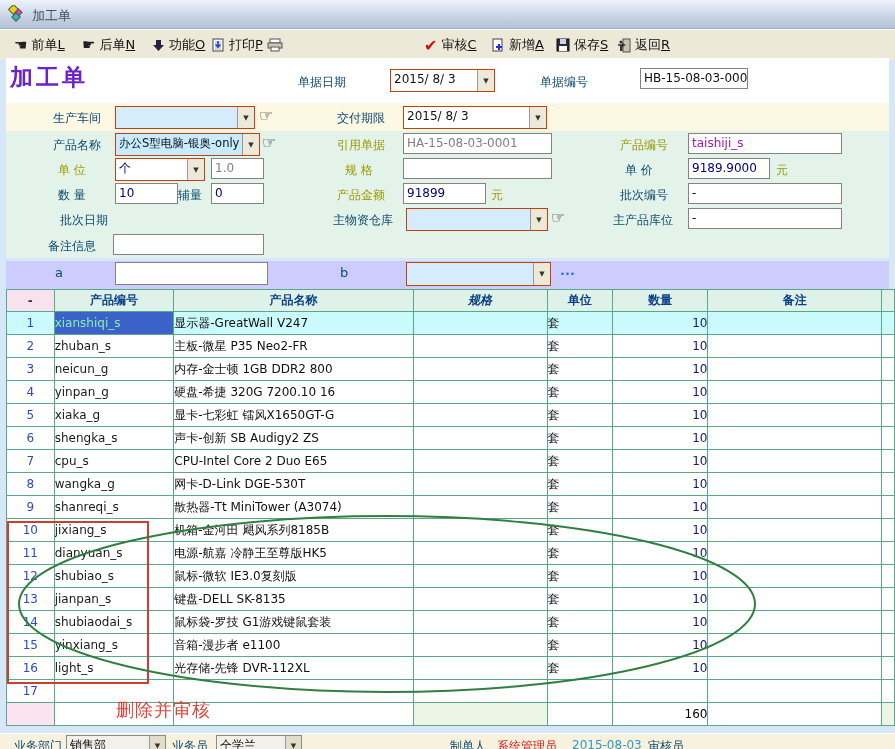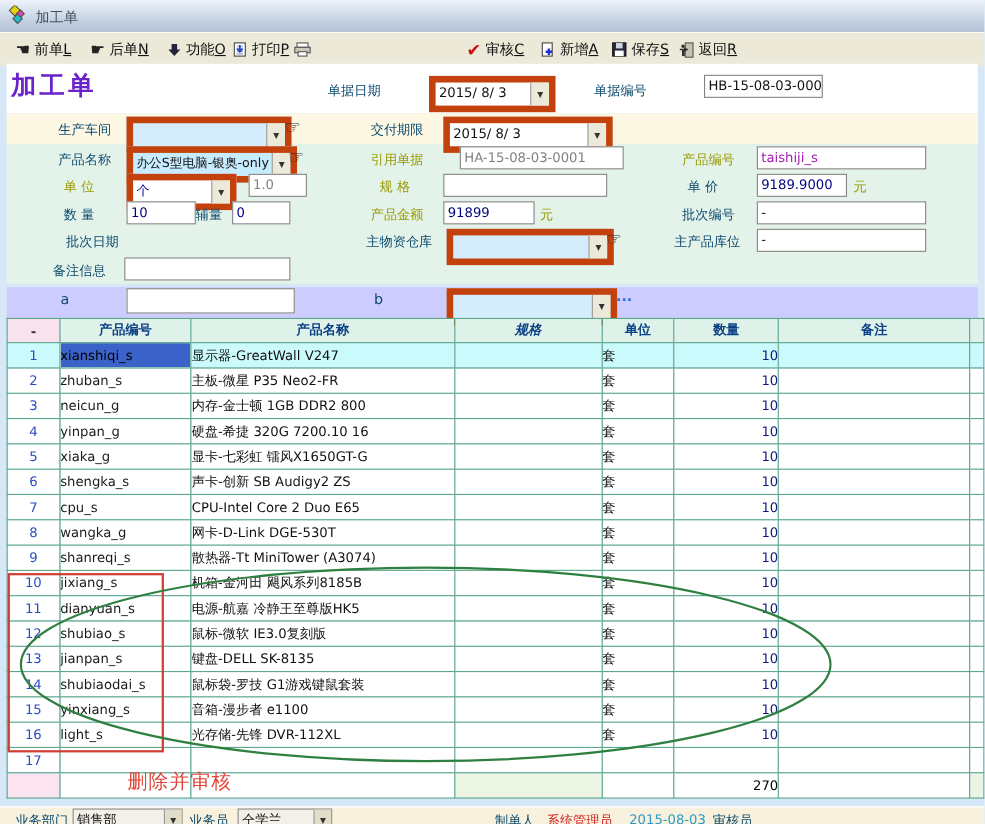--- a/index.html
+++ b/index.html
@@ -24,23 +24,23 @@
   .band-cream{position:absolute;left:6px;top:103px;width:883px;height:28px;background:#fcf8e4;}
   .band-mint{position:absolute;left:6px;top:131px;width:883px;height:127px;background:#e3f3ea;}
   .band-lav{position:absolute;left:6px;top:261px;width:883px;height:28px;background:#ccccfe;}
   .form-title{position:absolute;left:10px;top:62px;font-size:23px;font-weight:bold;
     color:#6a23cc;letter-spacing:3px;}
   .lbl{position:absolute;font-size:12px;color:#0c4a6e;white-space:nowrap;}
   .olive{color:#9a9a00;}
   .field{position:absolute;height:19px;background:#fff;border:1px solid #838383;
     line-height:19px;padding:0 3px;white-space:nowrap;overflow:hidden;}
   .navy{color:#000080;}
-  .grayval{color:#808080;margin-left:15px;}
+  .grayval{color:#808080;}
   .darkgray{color:#a21caf;}
-  .combo{position:absolute;height:21px;background:#fff;border:6px solid #c2410c;
+  .combo{position:absolute;height:21px;background:#fff;border:1px solid #c2410c;
     display:flex;align-items:stretch;overflow:hidden;}
   .combo .cval{flex:1;line-height:19px;padding:0 3px;white-space:nowrap;overflow:hidden;}
   .combo .dbtn{width:16px;background:#ece9d8;border-left:1px solid #9a9a9a;
     color:#333;font-size:7px;display:flex;align-items:center;justify-content:center;}
   .combo.blue{background:#d4ecfc;}
   .combo.cyanhl{background:#c8ecff;}
   .hand{position:absolute;font-size:16px;line-height:16px;color:#222;cursor:pointer;}
   .more-dots{position:absolute;color:#2a6fd6;font-weight:bold;font-size:13px;}
   
   table.grid{position:absolute;left:6px;top:289px;border-collapse:collapse;table-layout:fixed;
@@ -53,21 +53,21 @@
   .grid thead th.c-fill{background:#def2e9;}
   .c-num{width:47px;text-align:center;color:#2b4cc0;background:#e6f2f9;}
   .c-code{width:119px;padding-left:42px;color:#1a1a1a;}
   .c-name{width:239px;padding-left:5px;}
   .c-spec{width:134px;background:#ecf4e3;font-style:italic;}
   .c-unit{width:65px;padding-left:5px;}
   .c-qty{width:95px;text-align:right;padding-right:9px;color:#101878;}
   .c-note{width:174px;}
   .c-fill{width:12px;background:#ecf4e3;}
   td.hl{background:#cbfafc;}
-  td.sel{background:#3a62c8;color:#000000;}
+  td.sel{background:#3a62c8;color:#86efac;}
   tr.total td{background:#fff;}
   tr.total td.c-num{background:#fbe3ef;}
   tr.total td.c-spec,tr.total td.c-fill{background:#ecf4e3;}
   tr.total td.c-qty{color:#000;}
   
   .anno{position:absolute;left:0;top:0;width:895px;height:749px;pointer-events:none;}
   .anno-text{position:absolute;left:116px;top:698px;font-size:18px;color:#e04438;
     pointer-events:none;letter-spacing:1px;}
   
   .statusbar{position:absolute;left:0;top:733px;width:895px;height:30px;background:#f7f1dd;
@@ -418,21 +418,21 @@
           <td class="c-qty"></td>
           <td class="c-note"></td>
           <td class="c-fill"></td>
         </tr>
         <tr class="total">
           <td class="c-num"></td>
           <td class="c-code"></td>
           <td class="c-name"></td>
           <td class="c-spec"></td>
           <td class="c-unit"></td>
-          <td class="c-qty">270</td>
+          <td class="c-qty">160</td>
           <td class="c-note"></td>
           <td class="c-fill"></td>
         </tr>
       </tbody>
   </table>
 
   <svg class="anno">
     <rect x="8" y="522" width="140" height="161" fill="none" stroke="#d03c30" stroke-width="2"></rect>
     <ellipse cx="387" cy="604" rx="368" ry="88" fill="none" stroke="#2f8040" stroke-width="2"></ellipse>
   </svg>

